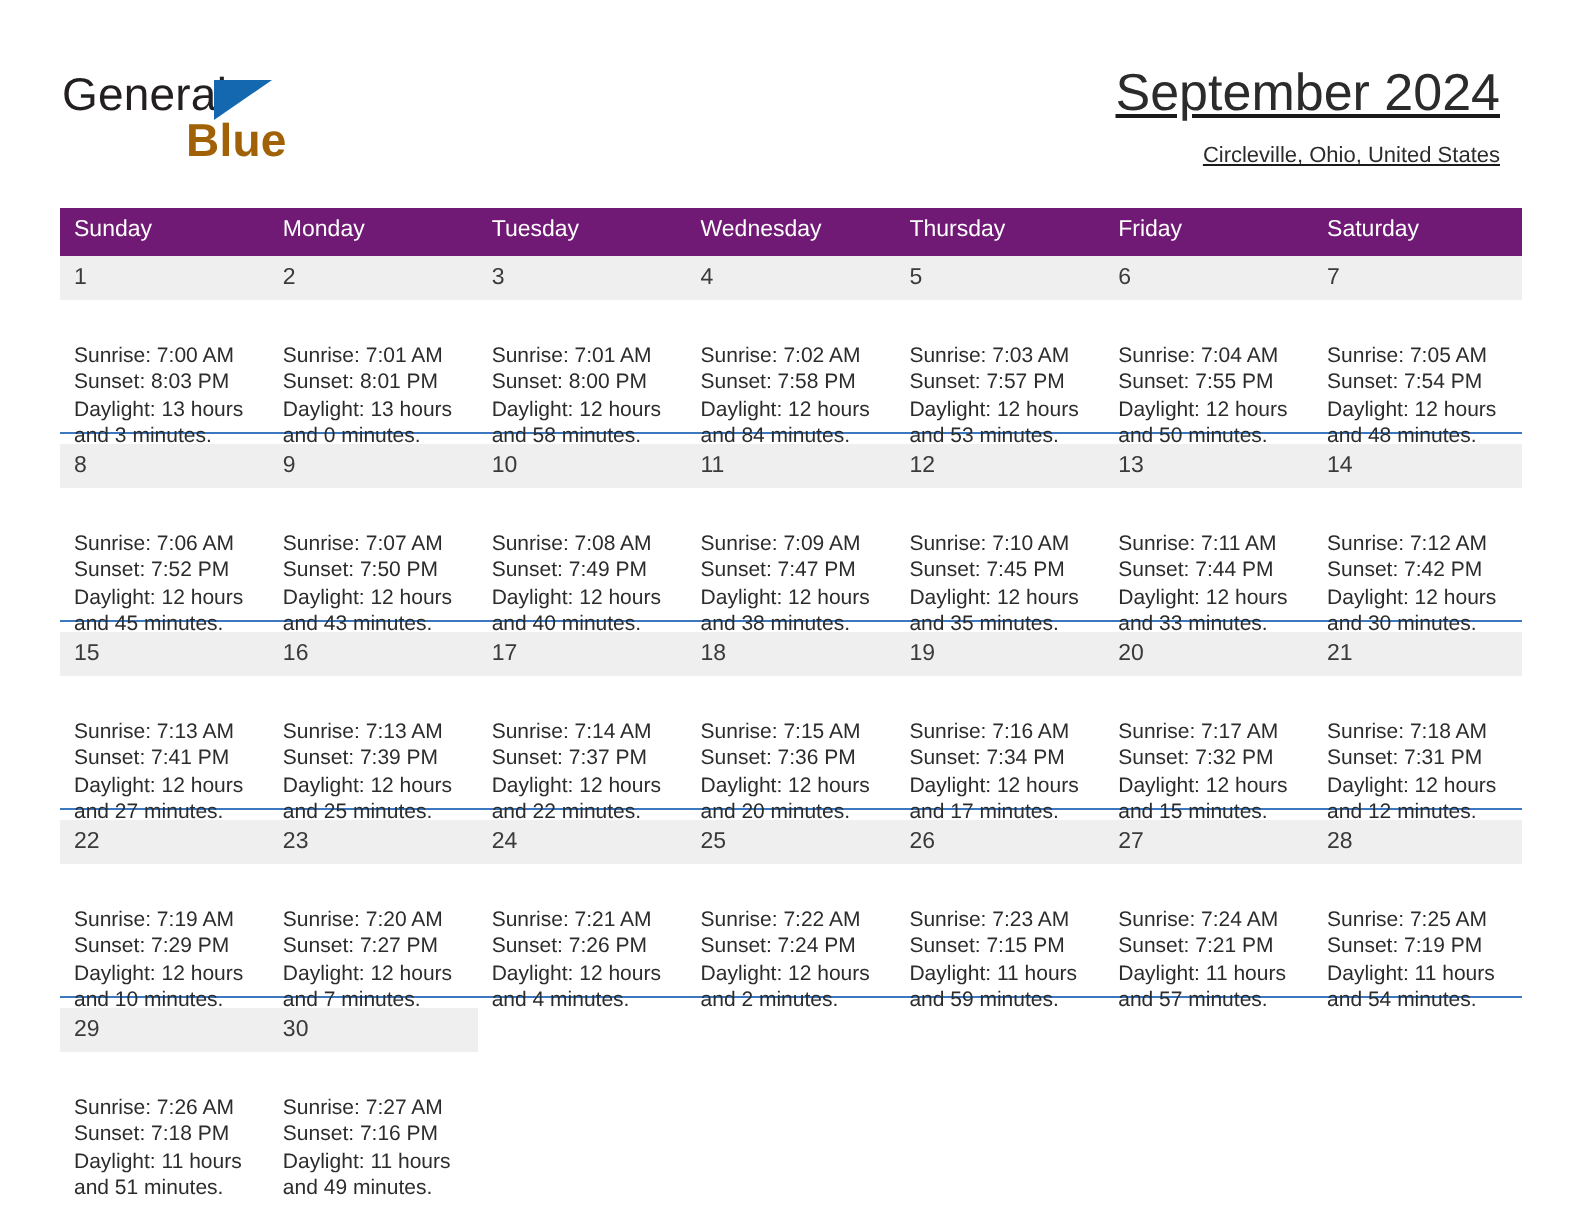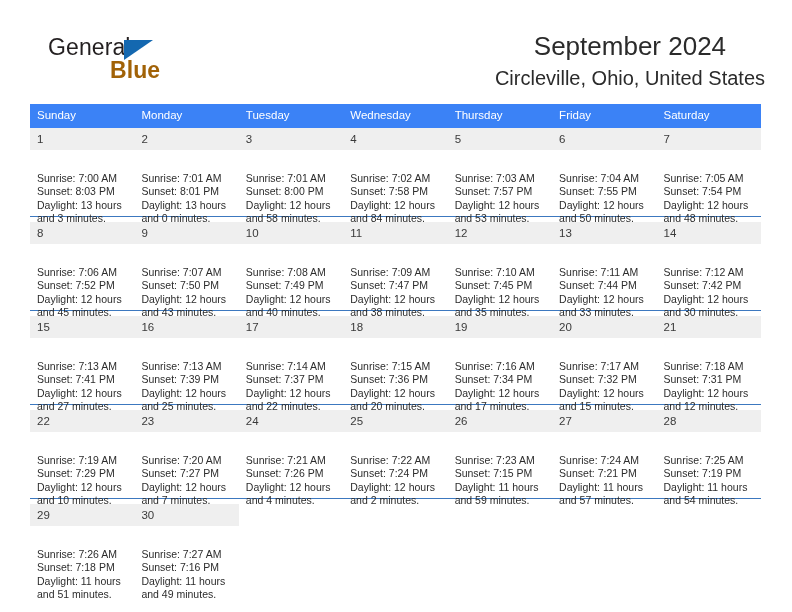--- a/index.html
+++ b/index.html
@@ -10,62 +10,62 @@
     color:#1a1a1a;
     overflow:hidden;
   }
   .page{position:relative;width:792px;height:612px;}
 
   
   .header{
     position:absolute;left:0;top:0;width:792px;height:96px;
   }
   .brand{
-    position:absolute;left:48px;top:34px;
+    position:absolute;left:31px;top:34px;
     width:200px;height:56px;
   }
   .brand-general{
     position:absolute;left:0;top:0;
     font-size:23px;font-weight:400;color:#231f20;
     letter-spacing:0.1px;line-height:26px;
   }
   .brand-triangle{
     position:absolute;left:76px;top:6px;
     width:0;height:0;
     border-left:29px solid #1468b0;
     border-bottom:20px solid transparent;
   }
   .brand-blue{
     position:absolute;left:62px;top:23px;
     font-size:23px;font-weight:700;color:#a16207;
     letter-spacing:0.1px;line-height:26px;
   }
 
   .title-block{
-    position:absolute;right:27px;top:30px;text-align:center;
+    position:absolute;right:42px;top:30px;text-align:right;text-decoration:underline;
   }
   .cal-title{
     font-size:26px;font-weight:400;color:#2b2b2b;
     line-height:32px;white-space:nowrap;
   }
   .cal-subtitle{
     margin-top:7px;
-    font-size:20px;font-weight:400;color:#2b2b2b;
+    font-size:11px;font-weight:400;color:#2b2b2b;
     line-height:18px;white-space:nowrap;
   }
 
   
   .calendar{
     position:absolute;left:30px;top:104px;
     width:731px;
     border-collapse:collapse;
     table-layout:fixed;
   }
   .calendar th{
-    background:#3b82f6;
+    background:#701a75;
     color:#ffffff;
     font-size:11.5px;
     font-weight:400;
     text-align:left;
     padding:5px 0 6px 7px;
     line-height:13px;
     border:none;
   }
   .calendar td{
     vertical-align:top;

